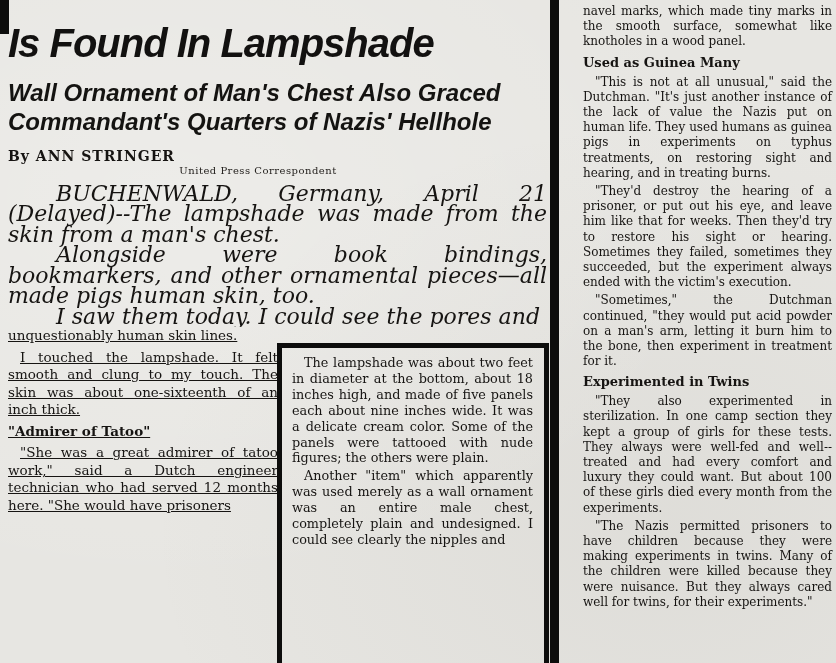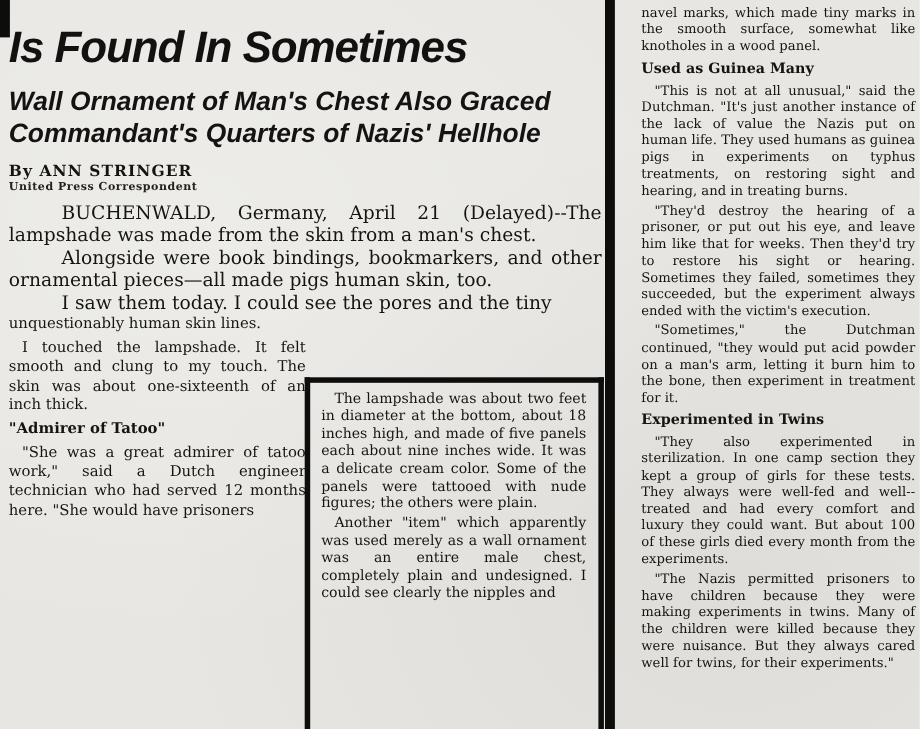--- a/index.html
+++ b/index.html
@@ -34,28 +34,28 @@
     margin-top:10px; 
     font-family:"Liberation Sans", sans-serif;
     font-style:italic; font-weight:bold;
     font-size:24px; line-height:1.2; color:#141311;
   }
   .byline {
     margin-top:11px; width:500px; 
     font-weight:bold; font-size:14px; letter-spacing:1px;
   }
   .byline-org {
-    margin-top:1px; width:500px; 
-    font-weight:bold; font-size:10px; letter-spacing:.5px; color:#24211e;
+    margin-top:1px; width:500px; text-align:center;
+    font-weight:normal; font-size:10px; letter-spacing:.5px; color:#24211e;
   }
-  .intro { margin-top:8px; font-size:17px; line-height:20.5px; text-align:justify; }
+  .intro { margin-top:8px; font-size:22px; line-height:20.5px; text-align:justify;font-style:italic; }
   .intro p { margin:0; text-indent:48px; }
   .p3-wide { white-space:nowrap; overflow:hidden; }
   .narrow {
-    width:270px; font-size:13.5px; line-height:17.5px; text-align:justify;
+    width:270px; font-size:13.5px; line-height:17.5px; text-align:justify;text-decoration:underline;
   }
   .narrow p { margin:4px 0 0 0; text-indent:12px; }
   .narrow p.continuation { margin-top:0; text-indent:0; }
   .col-subhead {
     font-weight:bold; font-size:13.5px; line-height:1.3;
     margin:7px 0 1px 0; text-indent:0 !important; text-align:left;
   }
   
   .boxed {
     position:absolute; left:277px; top:343px; width:272px; height:330px;
@@ -84,21 +84,21 @@
 </style>
 </head>
 <body>
 
 <div class="page">
 
   <div class="corner-mark"></div>
 
   <div class="main-area">
     <h1 class="headline">
-      <div>Is Found In Sometimes</div>
+      <div>Is Found In Lampshade</div>
     </h1>
     <div class="subheadline">
       <div>Wall Ornament of Man's Chest Also Graced</div>
       <div>Commandant's Quarters of Nazis' Hellhole</div>
     </div>
     <div class="byline">By ANN STRINGER</div>
     <div class="byline-org">United Press Correspondent</div>
 
     <div class="intro">
       <p>BUCHENWALD, Germany, April 21 (Delayed)--The lampshade was made from the skin from a man's chest.</p>

